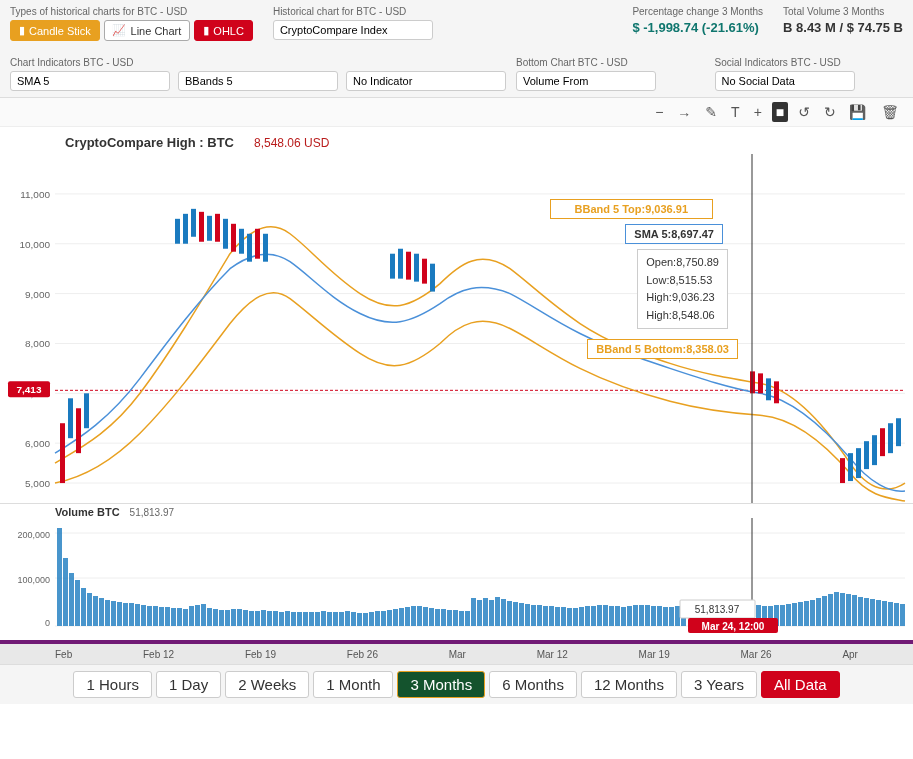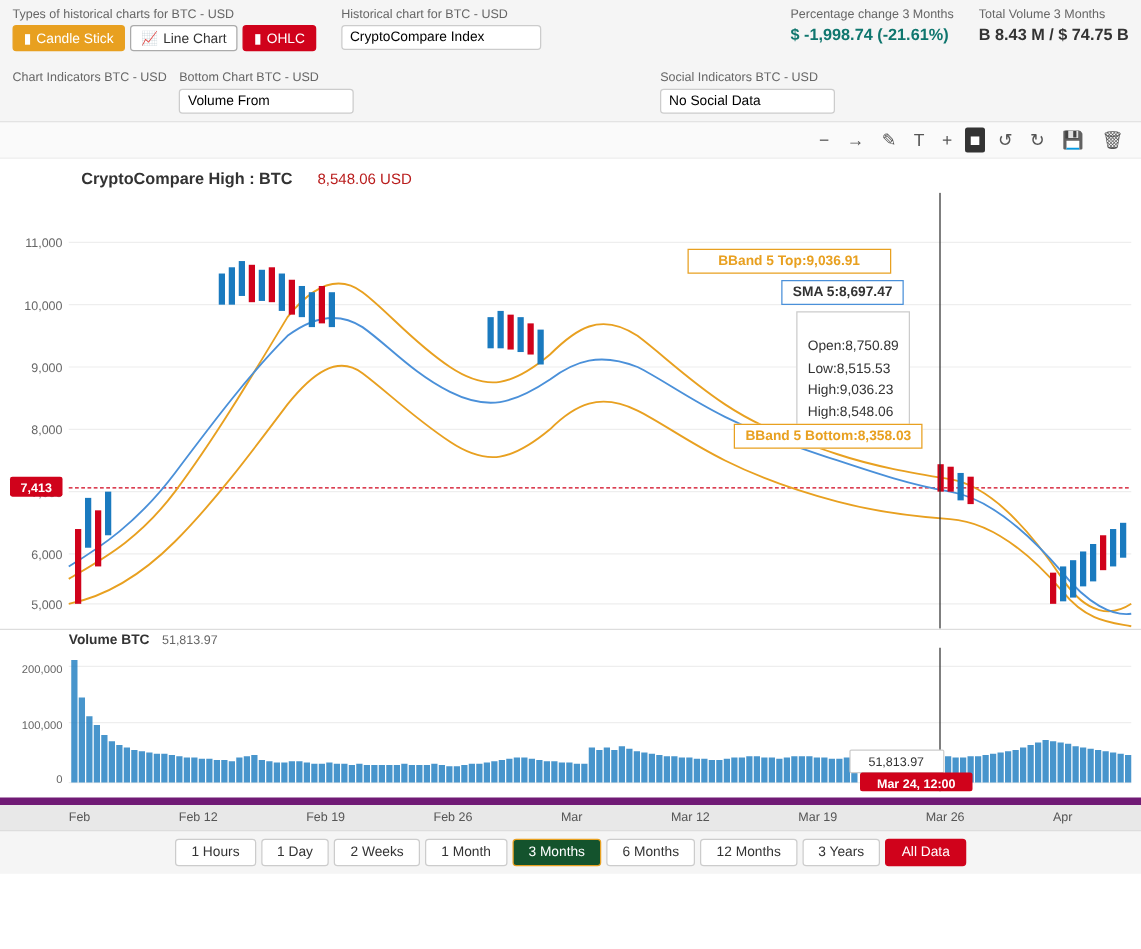--- a/index.html
+++ b/index.html
@@ -35,35 +35,35 @@
     .toolbar-btn.active { background: #333; color: #fff; border-radius: 2px; }
     .chart-title { font-size: 13px; font-weight: bold; color: #333; padding: 4px 10px 2px; }
     .chart-price { font-size: 12px; color: #b91c1c; }
 
     .main-chart { position: relative; height: 350px; background: #fff; border-bottom: 1px solid #ddd; overflow: hidden; }
     .chart-svg { width: 100%; height: 100%; }
 
     
     .tooltip-bband-top { position: absolute; top: 45px; right: 200px; background: #fff; border: 1px solid #e8a020; padding: 3px 24px; font-size: 11px; font-weight: bold; color: #e8a020; }
     .tooltip-sma { position: absolute; top: 70px; right: 190px; background: #fff; border: 1px solid #4a90d9; padding: 3px 8px; font-size: 11px; font-weight: bold; color: #333; }
-    .tooltip-ohlc { position: absolute; top: 95px; right: 185px; background: #fff; border: 1px solid #ccc; padding: 19px 8px; font-size: 11px; line-height: 1.6; }
+    .tooltip-ohlc { position: absolute; top: 95px; right: 185px; background: #fff; border: 1px solid #ccc; padding: 4px 8px; font-size: 11px; line-height: 1.6; }
     .tooltip-bband-bot { position: absolute; top: 185px; right: 175px; background: #fff; border: 1px solid #e8a020; padding: 3px 8px; font-size: 11px; font-weight: bold; color: #e8a020; margin-left: 45px; }
 
     
-    .volume-chart { position: relative; height: 140px; background: #fff; border-bottom: 6px solid #701a75; overflow: hidden; }
+    .volume-chart { position: relative; height: 140px; background: #fff; border-bottom: 4px solid #701a75; overflow: hidden; }
     .vol-title { font-size: 11px; color: #333; padding: 2px 10px; font-weight: bold; }
     .vol-label { font-size: 10px; color: #666; padding: 0 10px; }
 
     
     .timeline { height: 20px; background: #e8e8e8; display: flex; align-items: center; padding: 0 55px; position: relative; }
     .timeline-labels { display: flex; justify-content: space-between; width: 100%; font-size: 10px; color: #555; }
 
     
     .time-buttons { display: flex; align-items: center; justify-content: center; gap: 4px; padding: 6px; background: #f5f5f5; border-top: 1px solid #ddd; }
-    .time-btn { padding: 4px 12px; border: 1px solid #ccc; border-radius: 3px; cursor: pointer; font-size: 11px; background: #fff; color: #333; }
+    .time-btn { padding: 4px 12px; border: 1px solid #ccc; border-radius: 3px; cursor: pointer; font-size: 15px; background: #fff; color: #333; }
     .time-btn.active { background: #14532d; color: #fff; border-color: #e8a020; }
     .time-btn.alt-active { background: #d0021b; color: #fff; border-color: #d0021b; }
 
     .chart-header { display: flex; align-items: baseline; gap: 10px; padding: 4px 55px 2px 55px; }
   </style>
 </head>
 <body>
 
 <div class="top-bar">
   <div class="top-row1">
@@ -102,20 +102,37 @@
 
     <div class="volume-section">
       <div class="section-label">Total Volume 3 Months</div>
       <div class="volume-value">B 8.43 M / $ 74.75 B</div>
     </div>
   </div>
 
   <div class="top-row2">
     <div class="indicator-section">
       <div class="section-label">Chart Indicators BTC - USD</div>
+      <div style="display:flex; gap:8px;">
+        <div class="select-wrap">
+          <select class="indicator-select">
+            <option>SMA 5</option>
+          </select>
+        </div>
+        <div class="select-wrap">
+          <select class="indicator-select">
+            <option>BBands 5</option>
+          </select>
+        </div>
+        <div class="select-wrap">
+          <select class="indicator-select">
+            <option>No Indicator</option>
+          </select>
+        </div>
+      </div>
     </div>
     <div class="bottom-chart-section">
       <div class="section-label">Bottom Chart BTC - USD</div>
       <div class="select-wrap">
         <select class="indicator-select" style="min-width:140px;">
           <option>Volume From</option>
         </select>
       </div>
     </div>
     <div class="social-section">

